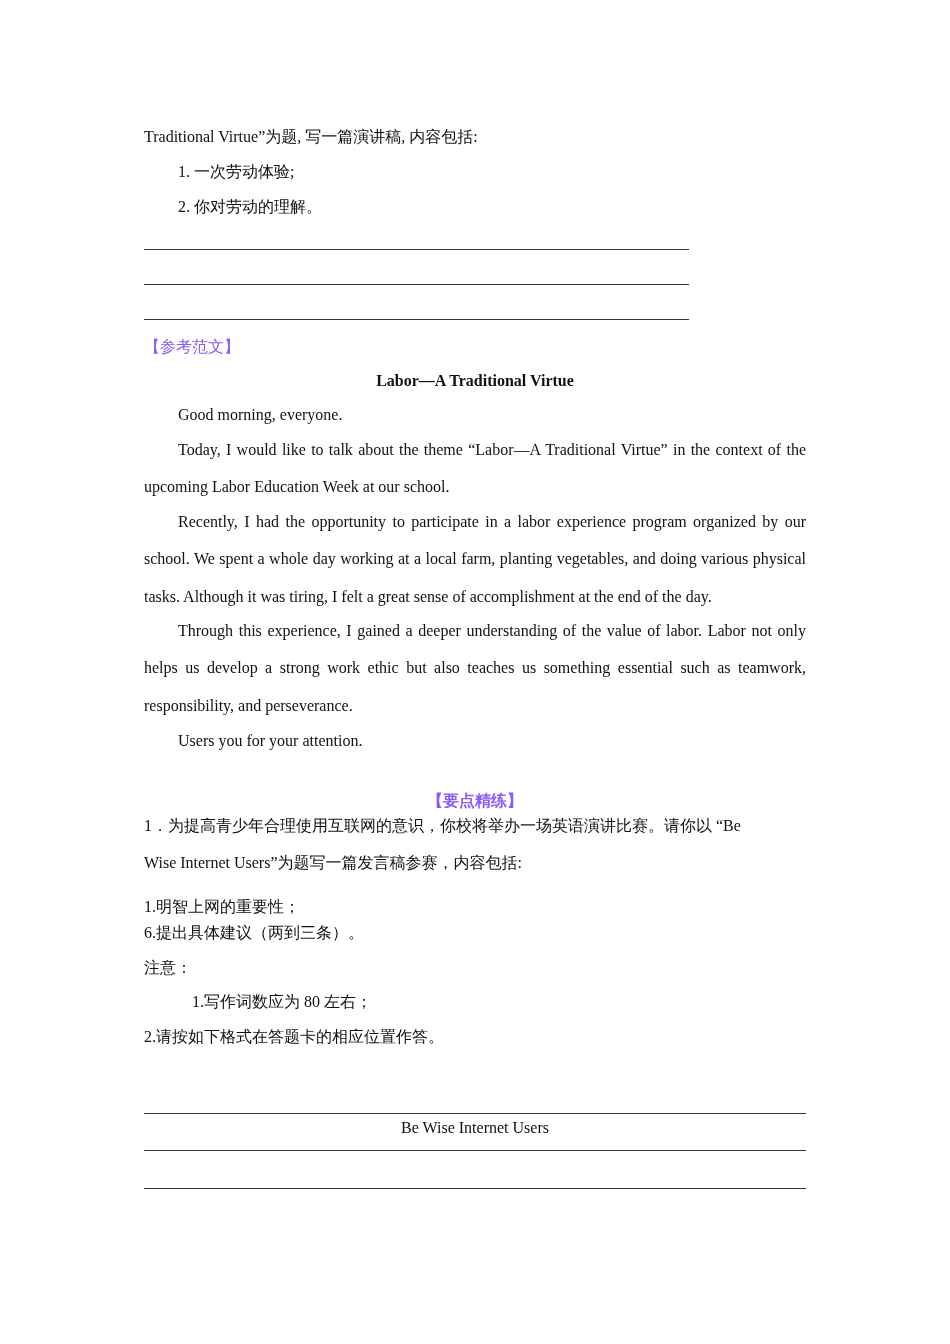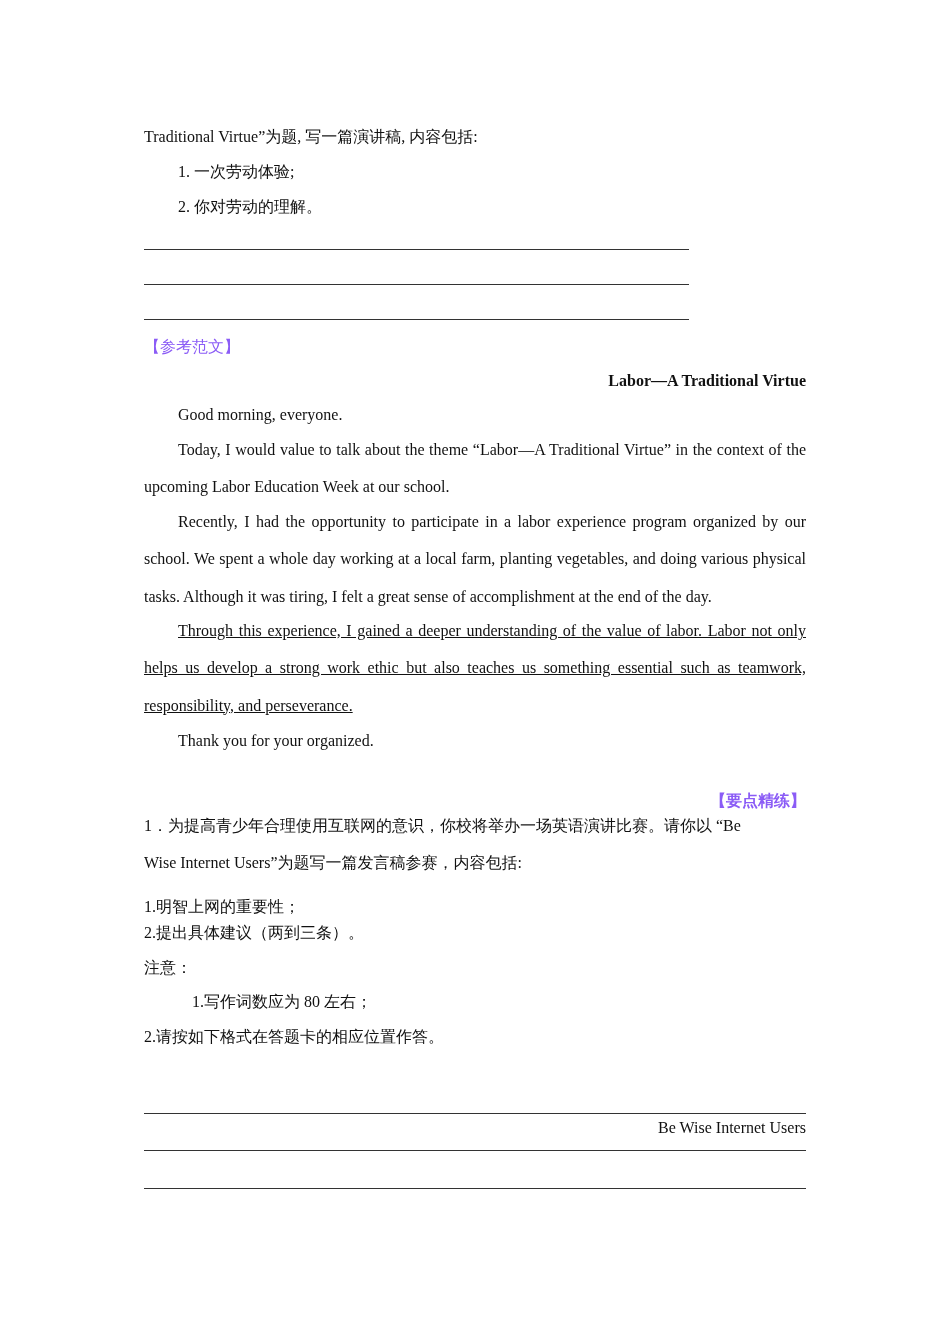--- a/index.html
+++ b/index.html
@@ -5,52 +5,52 @@
     html, body { margin: 0; padding: 0; background: #ffffff; }
     body { width: 950px; height: 1344px; position: relative; overflow: hidden;
            font-family: "Liberation Serif", "DejaVu Serif", serif; color: #111; font-size: 16px; }
     .page { position: absolute; left: 144px; width: 662px; top: 0; }
     .line { position: absolute; white-space: nowrap; line-height: 20px; }
     .indent-list { left: 34px; }
     .rule { position: absolute; left: 0; height: 0; border-top: 1.5px solid #333; }
     .rule.short { width: 545px; }
     .rule.long { width: 662px; }
     .blue-head { color: #8b5cf6; }
-    .center { left: 0; width: 662px; text-align: right; }
+    .center { left: 0; width: 662px; text-align: center; }
     .bold { font-weight: bold; }
     .para { position: absolute; left: 0; width: 662px; text-align: justify; line-height: 37.3px; }
     .para .first { display: inline-block; width: 34px; }
   </style>
 </head>
 <body>
 
 <div class="page">
   <div class="line" style="top:127px;left:0;">Traditional Virtue”为题, 写一篇演讲稿, 内容包括:</div>
   <div class="line indent-list" style="top:162px;">1. 一次劳动体验;</div>
   <div class="line indent-list" style="top:197px;">2. 你对劳动的理解。</div>
 
   <div class="rule short" style="top:249px;"></div>
   <div class="rule short" style="top:284px;"></div>
   <div class="rule short" style="top:319px;"></div>
 
   <div class="line blue-head" style="top:337px;left:0;">【参考范文】</div>
   <div class="line center bold" style="top:371px;">Labor—A Traditional Virtue</div>
   <div class="line" style="top:405px;left:34px;">Good morning, everyone.</div>
 
-  <div class="para" style="top:431px;"><span class="first"></span><span>Today, I would value to talk about the theme “Labor—A Traditional Virtue” in the context of the upcoming Labor Education Week at our school.</span></div>
+  <div class="para" style="top:431px;"><span class="first"></span><span>Today, I would like to talk about the theme “Labor—A Traditional Virtue” in the context of the upcoming Labor Education Week at our school.</span></div>
   <div class="para" style="top:503px;"><span class="first"></span><span>Recently, I had the opportunity to participate in a labor experience program organized by our school. We spent a whole day working at a local farm, planting vegetables, and doing various physical tasks. Although it was tiring, I felt a great sense of accomplishment at the end of the day.</span></div>
-  <div class="para" style="top:612px;text-decoration:underline;"><span class="first"></span><span>Through this experience, I gained a deeper understanding of the value of labor. Labor not only helps us develop a strong work ethic but also teaches us something essential such as teamwork, responsibility, and perseverance.</span></div>
+  <div class="para" style="top:612px;"><span class="first"></span><span>Through this experience, I gained a deeper understanding of the value of labor. Labor not only helps us develop a strong work ethic but also teaches us something essential such as teamwork, responsibility, and perseverance.</span></div>
 
-  <div class="line" style="top:731px;left:34px;">Thank you for your organized.</div>
+  <div class="line" style="top:731px;left:34px;">Users you for your attention.</div>
 
   <div class="line center bold blue-head" style="top:791px;">【要点精练】</div>
   <div class="line" style="top:816px;left:0;">1．为提高青少年合理使用互联网的意识，你校将举办一场英语演讲比赛。请你以 “Be</div>
   <div class="line" style="top:853px;left:0;">Wise Internet Users”为题写一篇发言稿参赛，内容包括:</div>
   <div class="line" style="top:888px;left:0;margin-top:9px;">1.明智上网的重要性；</div>
-  <div class="line" style="top:923px;left:0;">2.提出具体建议（两到三条）。</div>
+  <div class="line" style="top:923px;left:0;">6.提出具体建议（两到三条）。</div>
   <div class="line" style="top:958px;left:0;">注意：</div>
   <div class="line" style="top:992px;left:0;margin-left:48px;">1.写作词数应为 80 左右；</div>
   <div class="line" style="top:1027px;left:0;">2.请按如下格式在答题卡的相应位置作答。</div>
   <div class="line center" style="top:1118px;">Be Wise Internet Users</div>
 
   <div class="rule long" style="top:1113px;"></div>
   <div class="rule long" style="top:1150px;"></div>
   <div class="rule long" style="top:1188px;"></div>
 </div>
 

